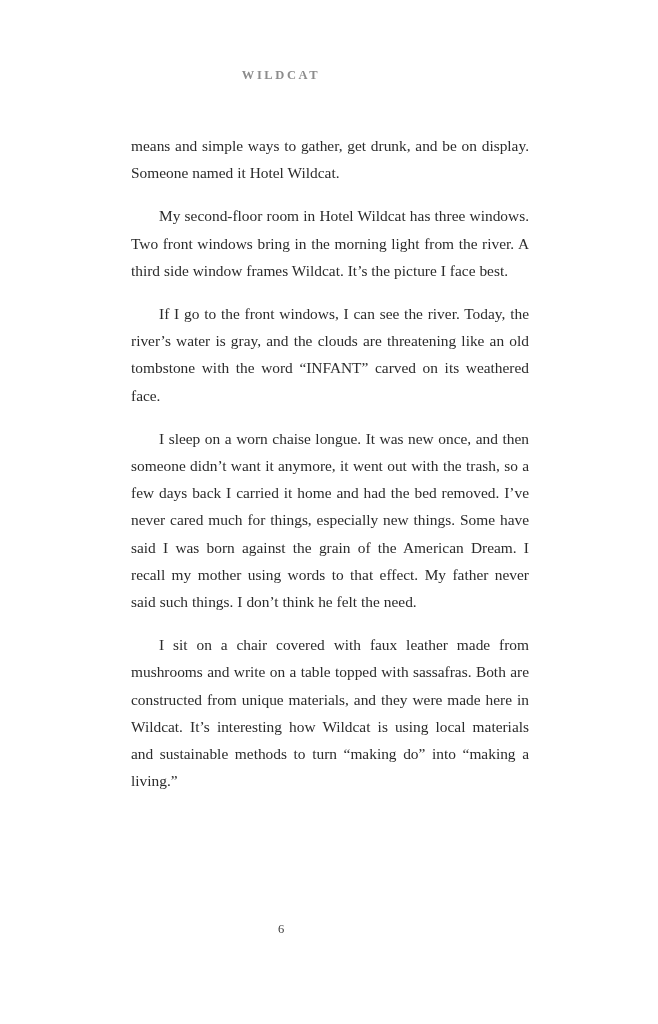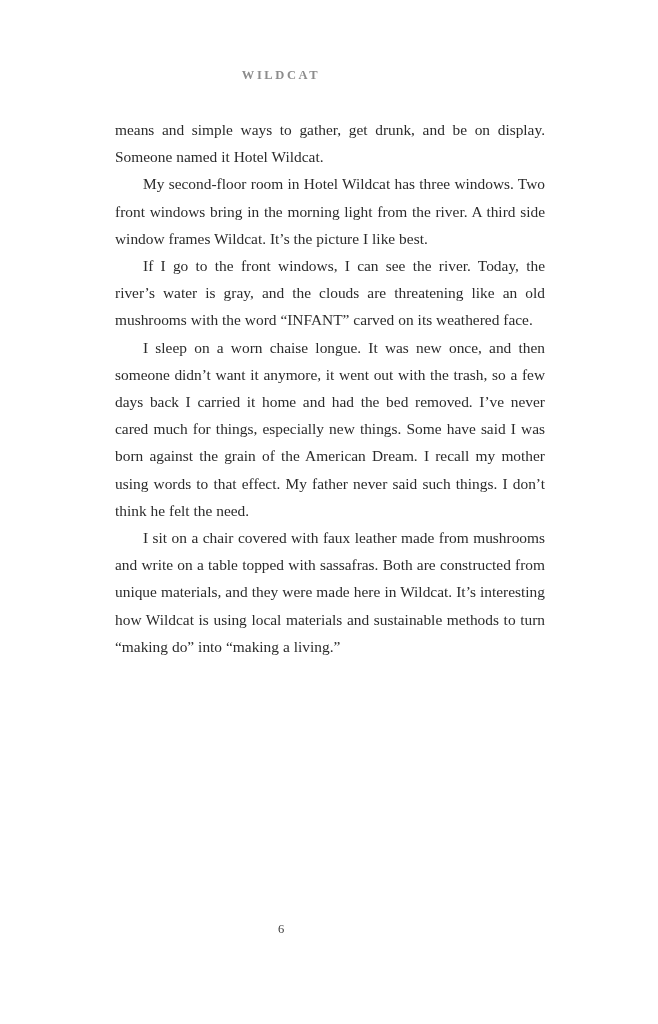--- a/index.html
+++ b/index.html
@@ -39,21 +39,21 @@
   }
 
   .text-column {
     position: absolute;
     top: 116px;
     left: 115px;
     width: 430px;
   }
 
   .para {
-    margin: 0;
+    margin: 16px;
     font-size: 15.4px;
     line-height: 27.2px;
     text-align: justify;
     text-justify: inter-word;
     text-indent: 28px;
     color: #2b2b2b;
     hyphens: none;
     -webkit-hyphens: none;
     word-spacing: 0.1px;
   }
@@ -75,21 +75,21 @@
 </style>
 </head>
 <body>
 
 <div class="page">
 
   <div class="running-head">WILDCAT</div>
 
   <div class="text-column">
     <p class="para no-indent">means and simple ways to gather, get drunk, and be on display. Someone named it Hotel Wildcat.</p>
-    <p class="para">My second-floor room in Hotel Wildcat has three windows. Two front windows bring in the morning light from the river. A third side window frames Wildcat. It’s the picture I like best.</p>
-    <p class="para">If I go to the front windows, I can see the river. Today, the river’s water is gray, and the clouds are threatening like an old mushrooms with the word “INFANT” carved on its weathered face.</p>
+    <p class="para">My second-floor room in Hotel Wildcat has three windows. Two front windows bring in the morning light from the river. A third side window frames Wildcat. It’s the picture I face best.</p>
+    <p class="para">If I go to the front windows, I can see the river. Today, the river’s water is gray, and the clouds are threatening like an old tombstone with the word “INFANT” carved on its weathered face.</p>
     <p class="para">I sleep on a worn chaise longue. It was new once, and then someone didn’t want it anymore, it went out with the trash, so a few days back I carried it home and had the bed removed. I’ve never cared much for things, especially new things. Some have said I was born against the grain of the American Dream. I recall my mother using words to that effect. My father never said such things. I don’t think he felt the need.</p>
     <p class="para">I sit on a chair covered with faux leather made from mushrooms and write on a table topped with sassafras. Both are constructed from unique materials, and they were made here in Wildcat. It’s interesting how Wildcat is using local materials and sustainable methods to turn “making do” into “making a living.”</p>
   </div>
 
   <div class="folio">6</div>
 
 </div>
 
 </body></html>

